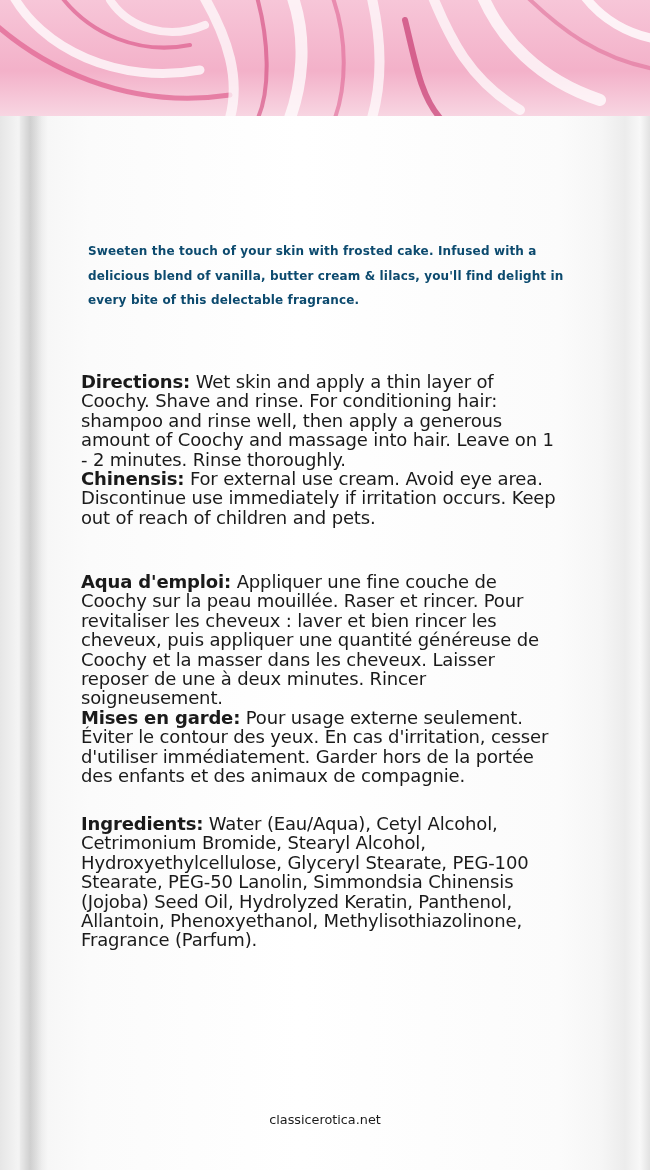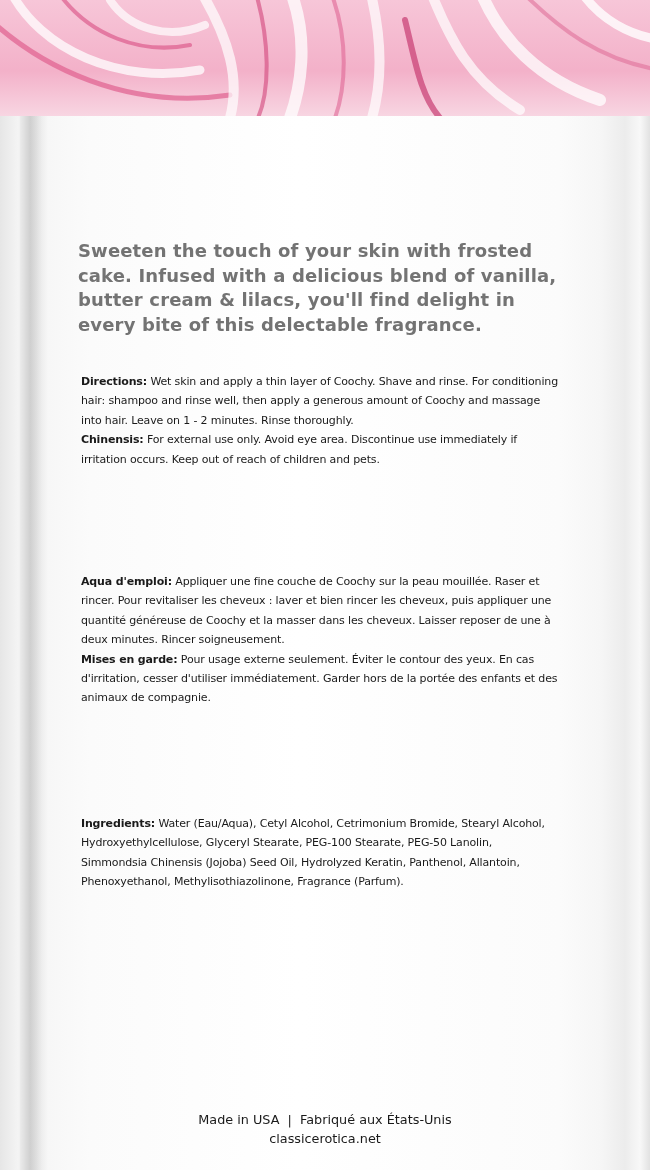--- a/index.html
+++ b/index.html
@@ -4,23 +4,23 @@
 <style>
   html, body { margin:0; padding:0; }
   body { width:650px; height:1170px; overflow:hidden; background:#f2f2f2; position:relative; font-family:"DejaVu Sans", sans-serif; }
   .frosting { position:absolute; left:0; top:0; width:650px; height:118px; overflow:hidden;
     background: linear-gradient(180deg,#f7c6d8 0%,#f3b1c9 60%,#f8d7e3 100%); }
   .frosting svg { position:absolute; left:0; top:0; }
   .tube { position:absolute; left:0; top:116px; width:650px; height:1054px;
     background: linear-gradient(90deg,#e6e6e6 0px,#f4f4f4 18px,#dcdcdc 30px,#f7f7f7 48px,#fbfbfb 90px,#ffffff 300px,#fbfbfb 560px,#f6f6f6 600px,#ececec 625px,#f8f8f8 640px,#e2e2e2 650px); }
   .tube-fold-left { position:absolute; left:20px; top:116px; width:22px; height:1054px;
     background:linear-gradient(90deg, rgba(0,0,0,0.02), rgba(0,0,0,0.06), rgba(255,255,255,0)); }
-  .tagline { position:absolute; left:78px; top:239px; width:480px; color:#737373;
-    font-weight:bold; font-size:18px; line-height:24.6px; letter-spacing:0.15px; }
-  .block { position:absolute; left:81px; width:480px; color:#1a1a1a; font-size:11px; line-height:19.4px; letter-spacing:-0.15px; }
+  .tagline { position:absolute; left:88px; top:239px; width:480px; color:#0c4a6e;
+    font-weight:bold; font-size:12px; line-height:24.6px; letter-spacing:0.15px; }
+  .block { position:absolute; left:81px; width:480px; color:#1a1a1a; font-size:18px; line-height:19.4px; letter-spacing:-0.15px; }
   .block .lbl { font-weight:bold; }
   .block p { margin:0; }
   .directions { top:372px; }
   .french { top:572px; }
   .ingredients { top:814px; }
   .footer { position:absolute; left:0; width:650px; top:1110px; text-align:center; color:#1a1a1a; font-size:12.8px; line-height:19.2px; }
   .footer p { margin:0; }
 </style>
 </head>
 <body>
@@ -46,28 +46,27 @@
   </svg>
 </div>
 
 <div class="tube"></div>
 <div class="tube-fold-left"></div>
 
 <div class="tagline">Sweeten the touch of your skin with frosted cake. Infused with a delicious blend of vanilla, butter cream &amp; lilacs, you'll find delight in every bite of this delectable fragrance.</div>
 
 <div class="block directions">
   <p><span class="lbl">Directions:</span><span> Wet skin and apply a thin layer of Coochy. Shave and rinse. For conditioning hair: shampoo and rinse well, then apply a generous amount of Coochy and massage into hair. Leave on 1 - 2 minutes. Rinse thoroughly.</span></p>
-  <p><span class="lbl">Chinensis:</span><span> For external use only. Avoid eye area. Discontinue use immediately if irritation occurs. Keep out of reach of children and pets.</span></p>
+  <p><span class="lbl">Chinensis:</span><span> For external use cream. Avoid eye area. Discontinue use immediately if irritation occurs. Keep out of reach of children and pets.</span></p>
 </div>
 
 <div class="block french">
   <p><span class="lbl">Aqua d'emploi:</span><span> Appliquer une fine couche de Coochy sur la peau mouillée. Raser et rincer. Pour revitaliser les cheveux : laver et bien rincer les cheveux, puis appliquer une quantité généreuse de Coochy et la masser dans les cheveux. Laisser reposer de une à deux minutes. Rincer soigneusement.</span></p>
   <p><span class="lbl">Mises en garde:</span><span> Pour usage externe seulement. Éviter le contour des yeux. En cas d'irritation, cesser d'utiliser immédiatement. Garder hors de la portée des enfants et des animaux de compagnie.</span></p>
 </div>
 
 <div class="block ingredients">
   <p><span class="lbl">Ingredients:</span><span> Water (Eau/Aqua), Cetyl Alcohol, Cetrimonium Bromide, Stearyl Alcohol, Hydroxyethylcellulose, Glyceryl Stearate, PEG-100 Stearate, PEG-50 Lanolin, Simmondsia Chinensis (Jojoba) Seed Oil, Hydrolyzed Keratin, Panthenol, Allantoin, Phenoxyethanol, Methylisothiazolinone, Fragrance (Parfum).</span></p>
 </div>
 
 <div class="footer">
-  <p style="white-space:pre">Made in USA  |  Fabriqué aux États-Unis</p>
   <p>classicerotica.net</p>
 </div>
 
 </body></html>

